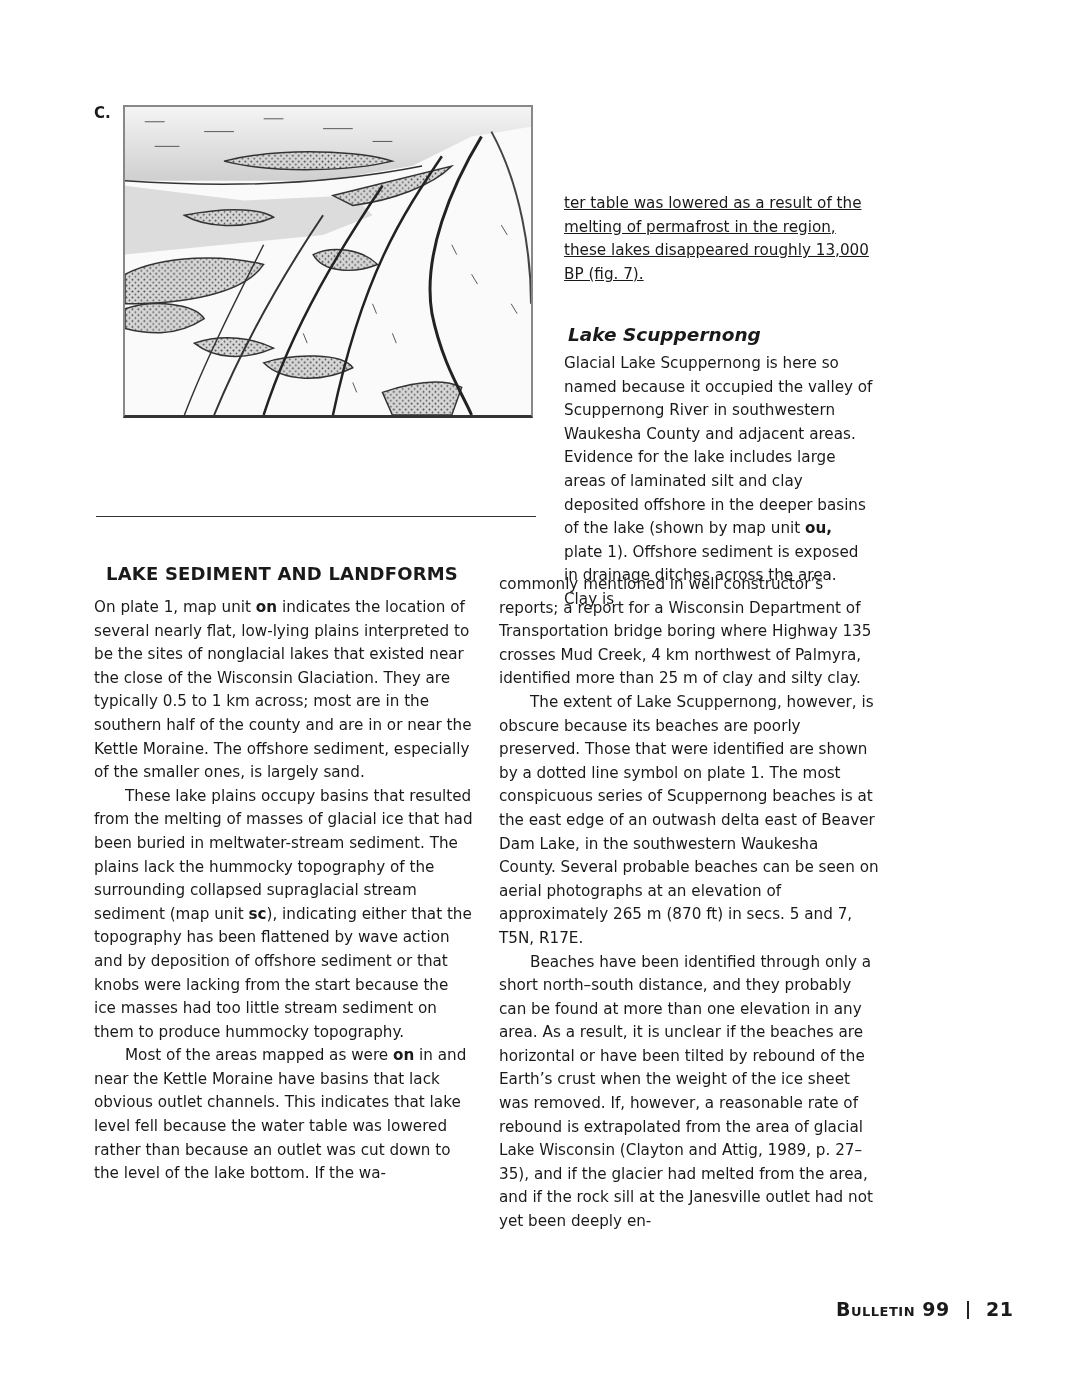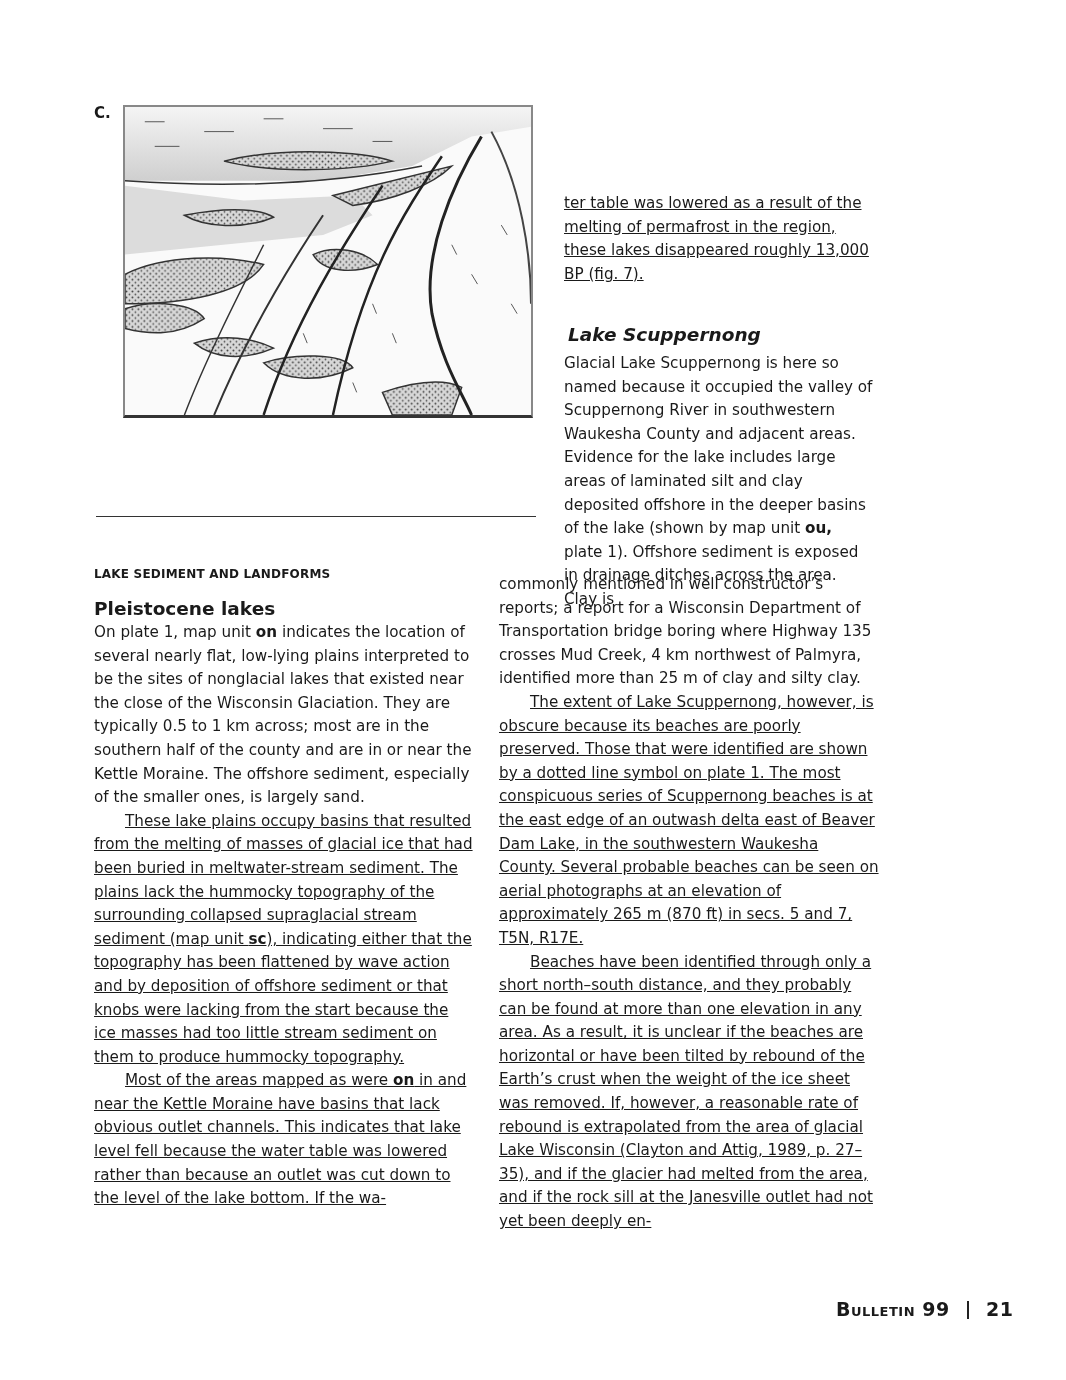--- a/index.html
+++ b/index.html
@@ -9,22 +9,22 @@
   .figure { position:absolute; left:123px; top:105px; width:410px; height:313px;
             border:2px solid #888; border-bottom:3px solid #333; box-sizing:border-box; overflow:hidden; background:#fff; }
   .figure svg { width:100%; height:100%; display:block; }
   .rule { position:absolute; left:96px; top:516px; width:440px; height:0; border-top:1px solid #333; }
   .body-text { font-size:15.2px; line-height:23.6px; }
   .col-right-top { position:absolute; left:564px; top:192px; width:310px;text-decoration:underline; }
   .col-left { position:absolute; left:94px; top:562px; width:380px; }
   .col-right { position:absolute; left:499px; top:573px; width:380px; }
   .col-right-wrap { position:absolute; left:564px; top:318px; width:310px; }
   p { margin:0; }
-  .indent { text-indent:31px;text-decoration:underline; }
-  .h-section { font-weight:bold; font-size:12px; letter-spacing:0.2px; margin:0 0 10px 0; line-height:24px; }
+  .indent { text-indent:31px; }
+  .h-section { font-weight:bold; font-size:18px; letter-spacing:0.2px; margin:0 0 10px 12px; line-height:24px; }
   .h-sub { font-weight:bold; font-size:18.5px; line-height:25px; margin:0; }
   .h-sub-italic { font-weight:bold; font-style:italic; font-size:18.5px; line-height:26px; margin:4px; }
   .footer { position:absolute; left:836px; top:1298px; font-weight:bold; font-size:19px; letter-spacing:0.5px; }
   .footer .sc { font-variant:small-caps; }
   .footer .sep { display:inline-block; width:2px; height:18px; background:#222; vertical-align:-3px; margin:0 10px; }
 </style>
 </head>
 <body>
 
 <div class="fig-label">C.</div>
@@ -88,21 +88,20 @@
 
 <div class="rule"></div>
 
 <div class="col-right-wrap body-text">
   <h3 class="h-sub-italic">Lake Scuppernong</h3>
   <p><span>Glacial Lake Scuppernong is here so named because it occupied the valley of Scuppernong River in southwestern Waukesha County and adjacent areas. Evidence for the lake includes large areas of laminated silt and clay deposited offshore in the deeper basins of the lake (shown by map unit </span><b>ou,</b><span> plate 1). Offshore sediment is exposed in drainage ditches across the area. Clay is</span></p>
 </div>
 
 <div class="col-left body-text">
   <h2 class="h-section">LAKE SEDIMENT AND LANDFORMS</h2>
-  <h3 class="h-sub">Pleistocene lakes</h3>
   <p><span>On plate 1, map unit </span><b>on</b><span> indicates the location of several nearly flat, low-lying plains interpreted to be the sites of nonglacial lakes that existed near the close of the Wisconsin Glaciation. They are typically 0.5 to 1 km across; most are in the southern half of the county and are in or near the Kettle Moraine. The offshore sediment, especially of the smaller ones, is largely sand.</span></p>
   <p class="indent"><span>These lake plains occupy basins that resulted from the melting of masses of glacial ice that had been buried in meltwater-stream sediment. The plains lack the hummocky topography of the surrounding collapsed supraglacial stream sediment (map unit </span><b>sc</b><span>), indicating either that the topography has been flattened by wave action and by deposition of offshore sediment or that knobs were lacking from the start because the ice masses had too little stream sediment on them to produce hummocky topography.</span></p>
   <p class="indent"><span>Most of the areas mapped as were </span><b>on</b><span> in and near the Kettle Moraine have basins that lack obvious outlet channels. This indicates that lake level fell because the water table was lowered rather than because an outlet was cut down to the level of the lake bottom. If the wa-</span></p>
 </div>
 
 <div class="col-right body-text">
   <p>commonly mentioned in well constructor’s reports; a report for a Wisconsin Department of Transportation bridge boring where Highway 135 crosses Mud Creek, 4 km northwest of Palmyra, identified more than 25 m of clay and silty clay.</p>
   <p class="indent">The extent of Lake Scuppernong, however, is obscure because its beaches are poorly preserved. Those that were identified are shown by a dotted line symbol on plate 1. The most conspicuous series of Scuppernong beaches is at the east edge of an outwash delta east of Beaver Dam Lake, in the southwestern Waukesha County. Several probable beaches can be seen on aerial photographs at an elevation of approximately 265 m (870 ft) in secs. 5 and 7, T5N, R17E.</p>
   <p class="indent">Beaches have been identified through only a short north–south distance, and they probably can be found at more than one elevation in any area. As a result, it is unclear if the beaches are horizontal or have been tilted by rebound of the Earth’s crust when the weight of the ice sheet was removed. If, however, a reasonable rate of rebound is extrapolated from the area of glacial Lake Wisconsin (Clayton and Attig, 1989, p. 27–35), and if the glacier had melted from the area, and if the rock sill at the Janesville outlet had not yet been deeply en-</p>
 </div>

